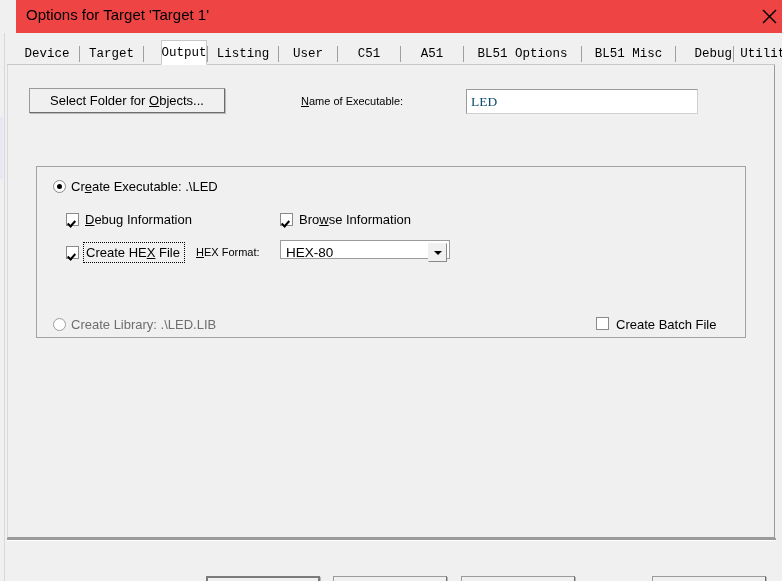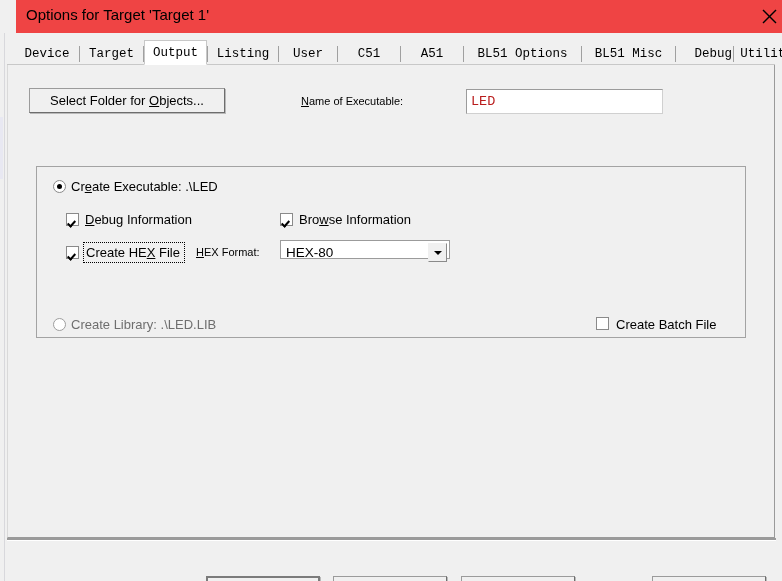--- a/index.html
+++ b/index.html
@@ -174,31 +174,31 @@
     position: absolute;
     left: 301px;
     top: 62px;
     font-size: 11px;
     white-space: nowrap;
   }
   #exe-input {
     position: absolute;
     left: 466px;
     top: 56px;
-    width: 197px;
+    width: 232px;
     height: 25px;
     background: #ffffff;
     border: 1px solid #9b9b9b;
     border-right-color: #d0d0d0;
     border-bottom-color: #d0d0d0;
     box-sizing: border-box;
-    font-family: Liberation Mono, monospace;
+    font-family: Liberation Serif, serif;
     font-size: 13.5px;
     padding: 0 0 0 4px;
-    color: #b91c1c;
+    color: #0c4a6e;
     outline: none;
   }
 
   
   #groupbox {
     position: absolute;
     left: 36px;
     top: 133px;
     width: 710px;
     height: 172px;
@@ -366,21 +366,21 @@
       <div class="tab" style="left:8px;width:64px;">
         <span>Device</span>
       </div>
       <div class="tab-sep" style="left:72px;"></div>
 
       <div class="tab" style="left:73px;width:63px;">
         <span>Target</span>
       </div>
       <div class="tab-sep" style="left:136px;"></div>
 
-      <div class="tab selected" style="left:137px;width:63px;">
+      <div class="tab selected" style="left:154px;width:46px;">
         <span>Output</span>
       </div>
 
       <div class="tab-sep" style="left:200px;"></div>
       <div class="tab" style="left:201px;width:70px;">
         <span>Listing</span>
       </div>
       <div class="tab-sep" style="left:271px;"></div>
 
       <div class="tab" style="left:272px;width:58px;">

